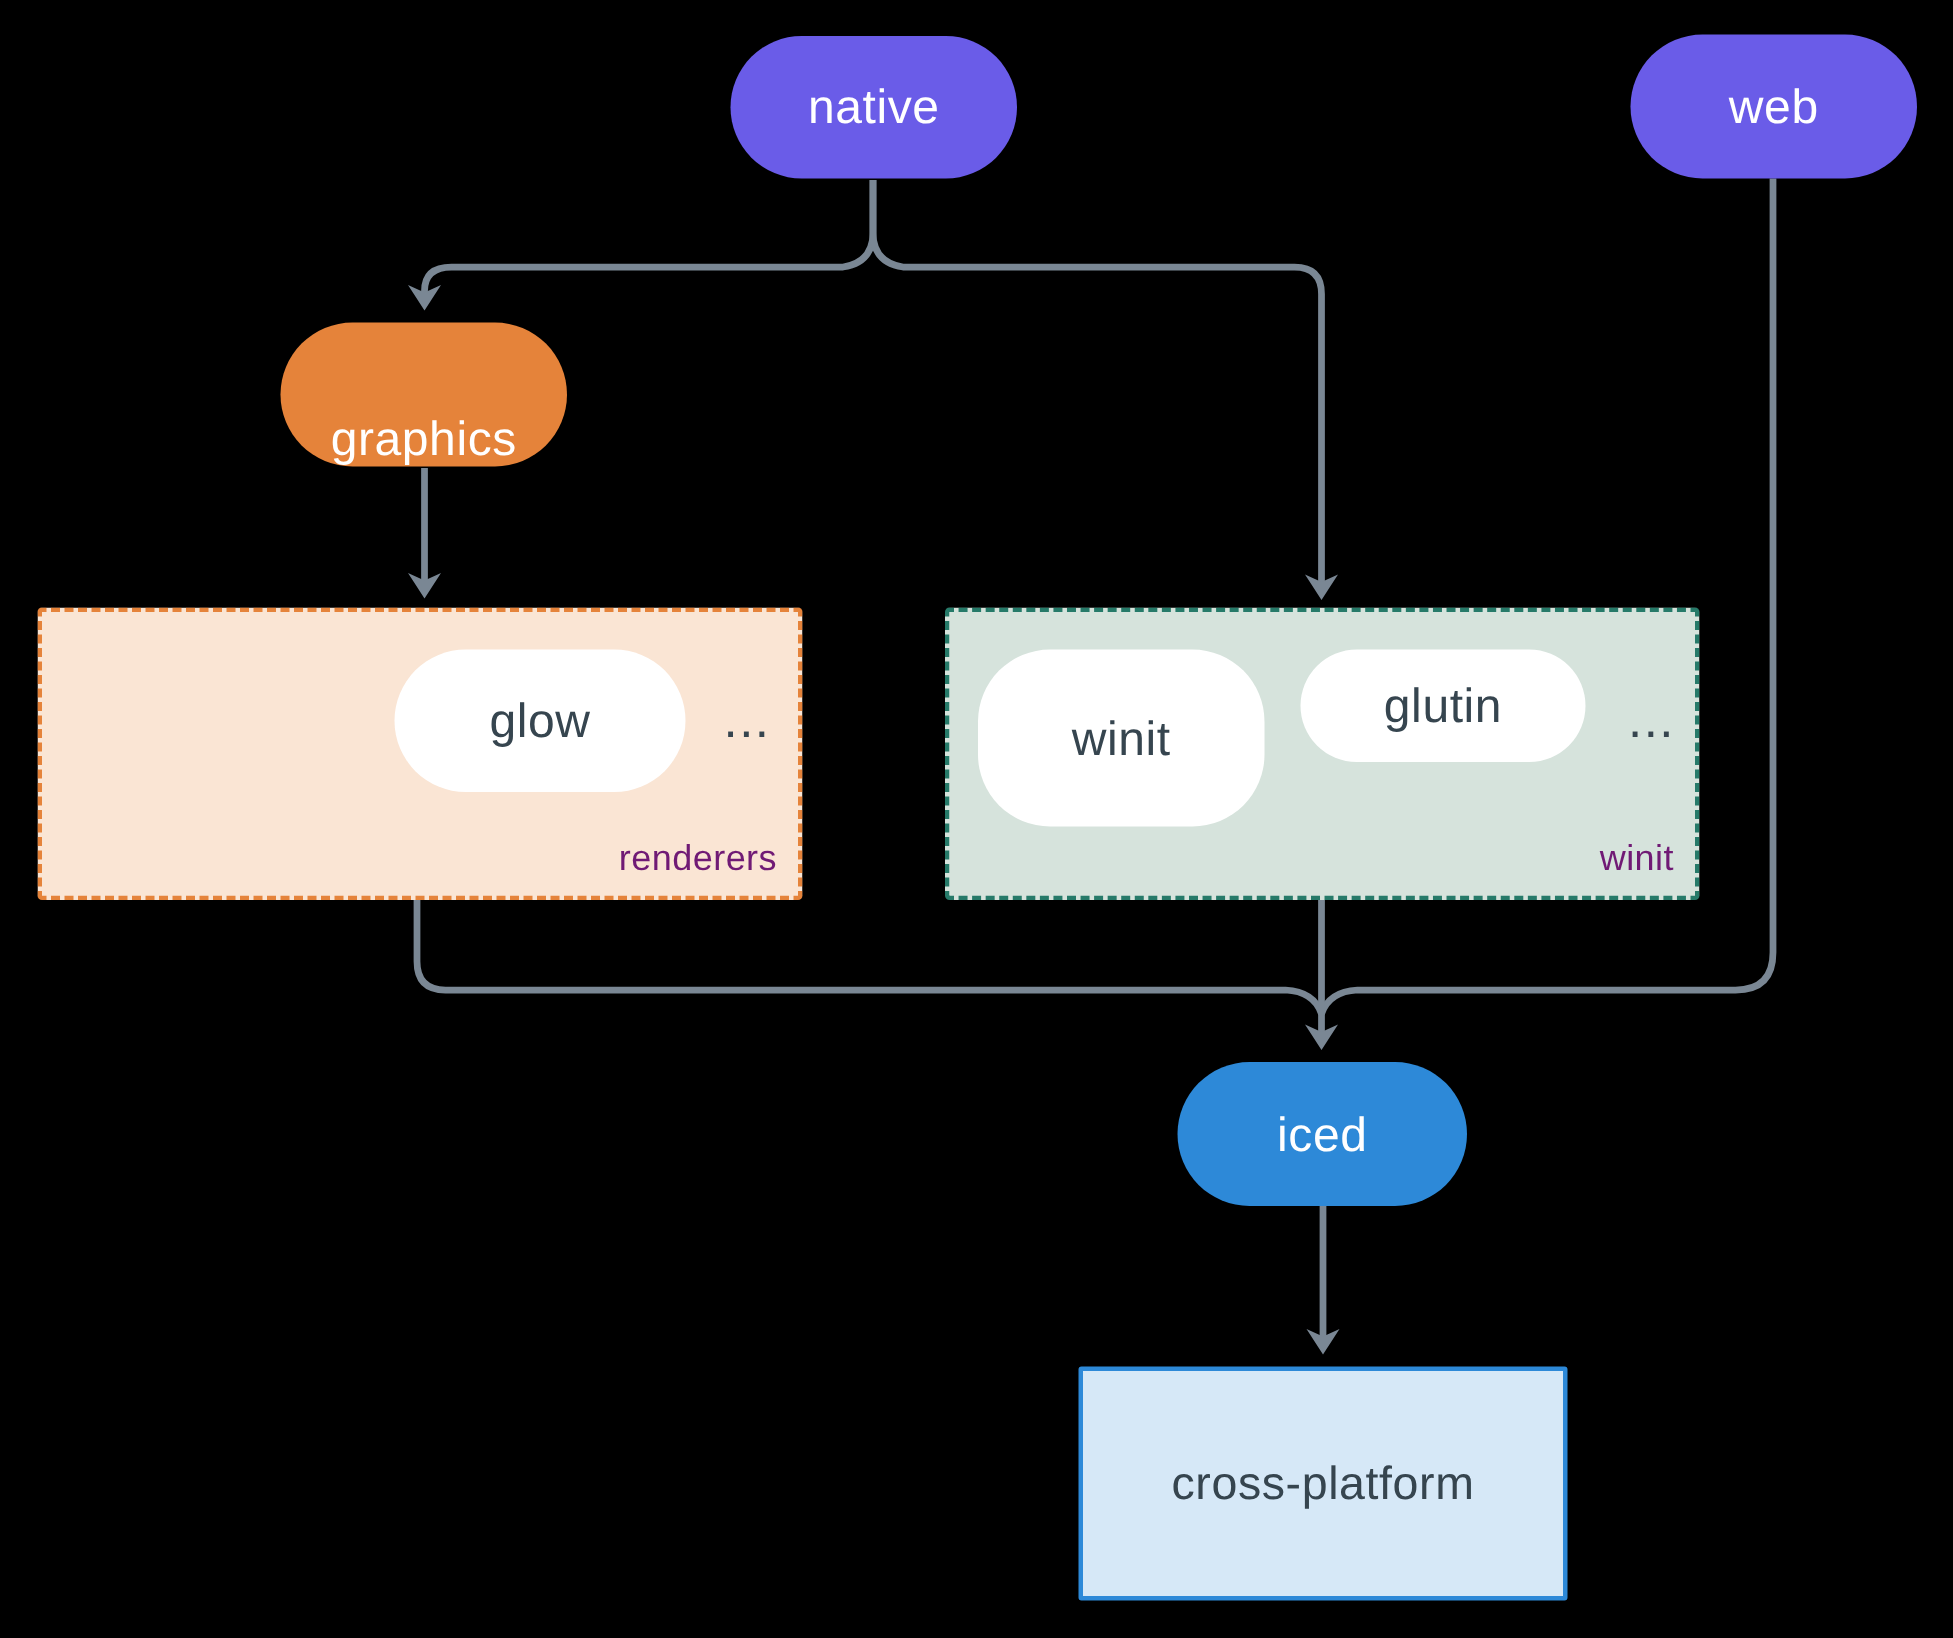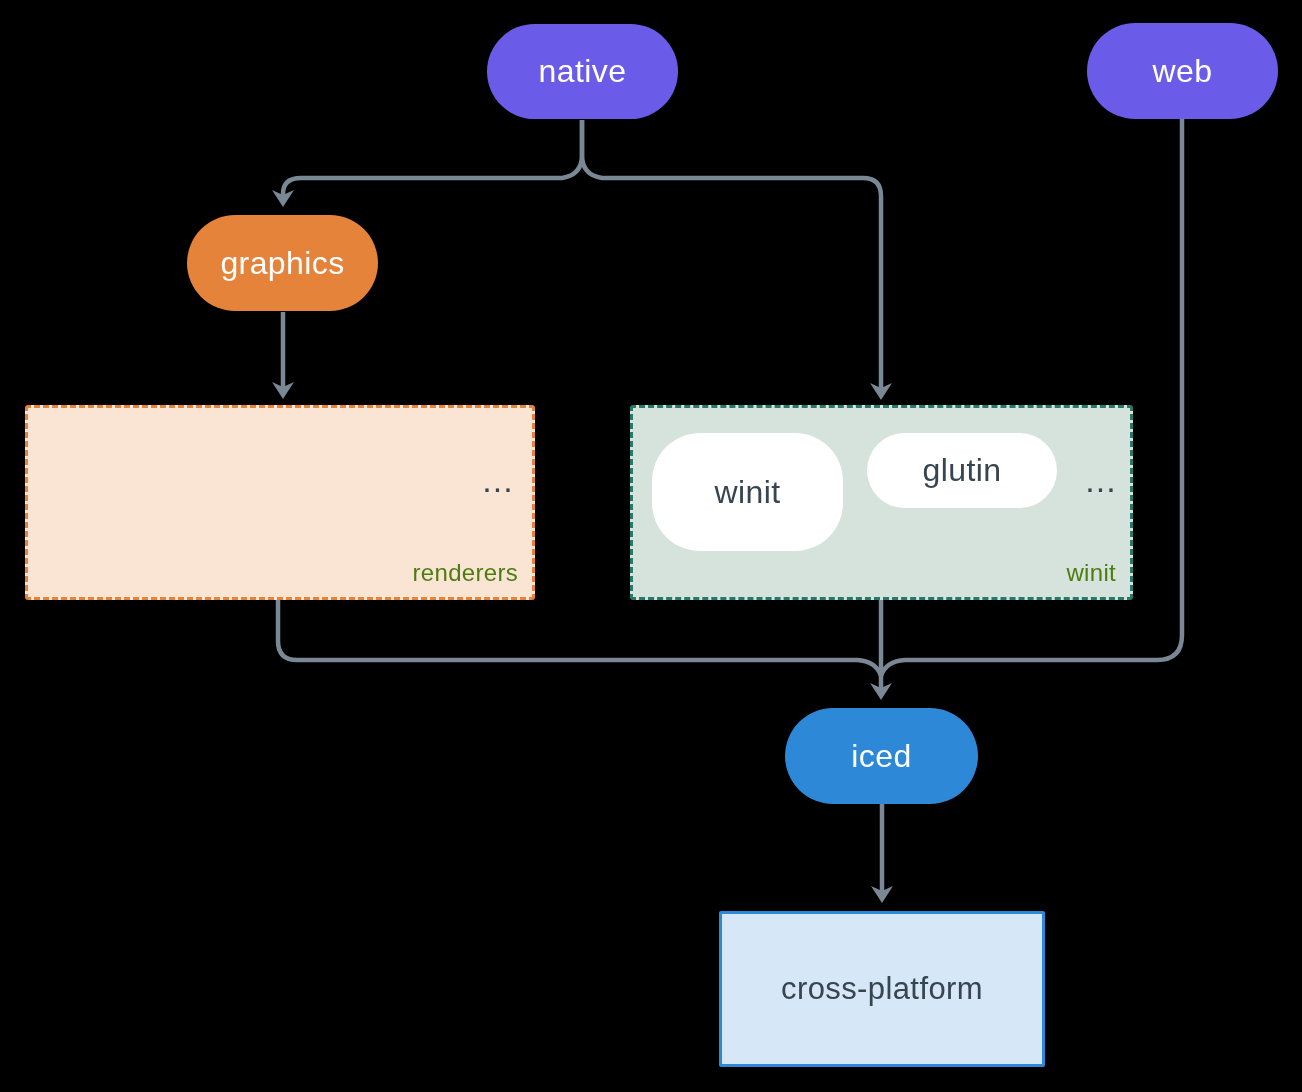--- a/index.html
+++ b/index.html
@@ -36,21 +36,21 @@
     display: flex;
     align-items: center;
     justify-content: center;
     border-radius: 48px;
     font-size: 32px;
     letter-spacing: 0.4px;
     color: #FFFFFF;
   }
   .pill-native  { left: 487px;  top: 24px;  width: 191px; height: 95px; background: #6A5CE8; }
   .pill-web     { left: 1087px; top: 23px;  width: 191px; height: 96px; background: #6A5CE8; }
-  .pill-graphics{ left: 187px;  top: 215px; width: 191px; height: 96px; background: #E5833A; }
+  .pill-graphics{ left: 187px;  top: 215px; width: 191px; height: 96px; background: #E5833A; align-items: flex-end; }
   .pill-iced    { left: 785px;  top: 708px; width: 193px; height: 96px; background: #2D89D8; }
   .group {
     position: absolute;
     box-sizing: border-box;
     border-radius: 3px;
   }
   .group-renderers {
     left: 25px; top: 405px; width: 510px; height: 195px;
     background: #FAE5D4;
     border: 3px dashed #E5833A;
@@ -80,21 +80,21 @@
     color: #36454F;
     letter-spacing: 1px;
   }
   .group-renderers .ellipsis { left: 442px; }
   .group-shells    .ellipsis { left: 440px; }
   .group-label {
     position: absolute;
     right: 14px;
     bottom: 10px;
     font-size: 24px;
-    color: #4d7c0f;
+    color: #701a75;
     letter-spacing: 0.3px;
   }
   .app-box {
     position: absolute;
     left: 719px; top: 911px; width: 326px; height: 156px;
     box-sizing: border-box;
     background: #D6E8F7;
     border: 3px solid #2D89D8;
     border-radius: 2px;
     display: flex;
@@ -141,20 +141,23 @@
 
   <div class="pill pill-native">
     <span>native</span>
   </div>
 
   <div class="pill pill-graphics">
     <span>graphics</span>
   </div>
 
   <div class="group group-renderers">
+    <div class="pill pill-white pill-item-1">
+      <span>glow</span>
+    </div>
     <div class="ellipsis">...</div>
     <div class="group-label">renderers</div>
   </div>
 
   <div class="group group-shells">
     <div class="pill pill-white pill-item-0">
       <span>winit</span>
     </div>
     <div class="pill pill-white pill-item-1">
       <span>glutin</span>

